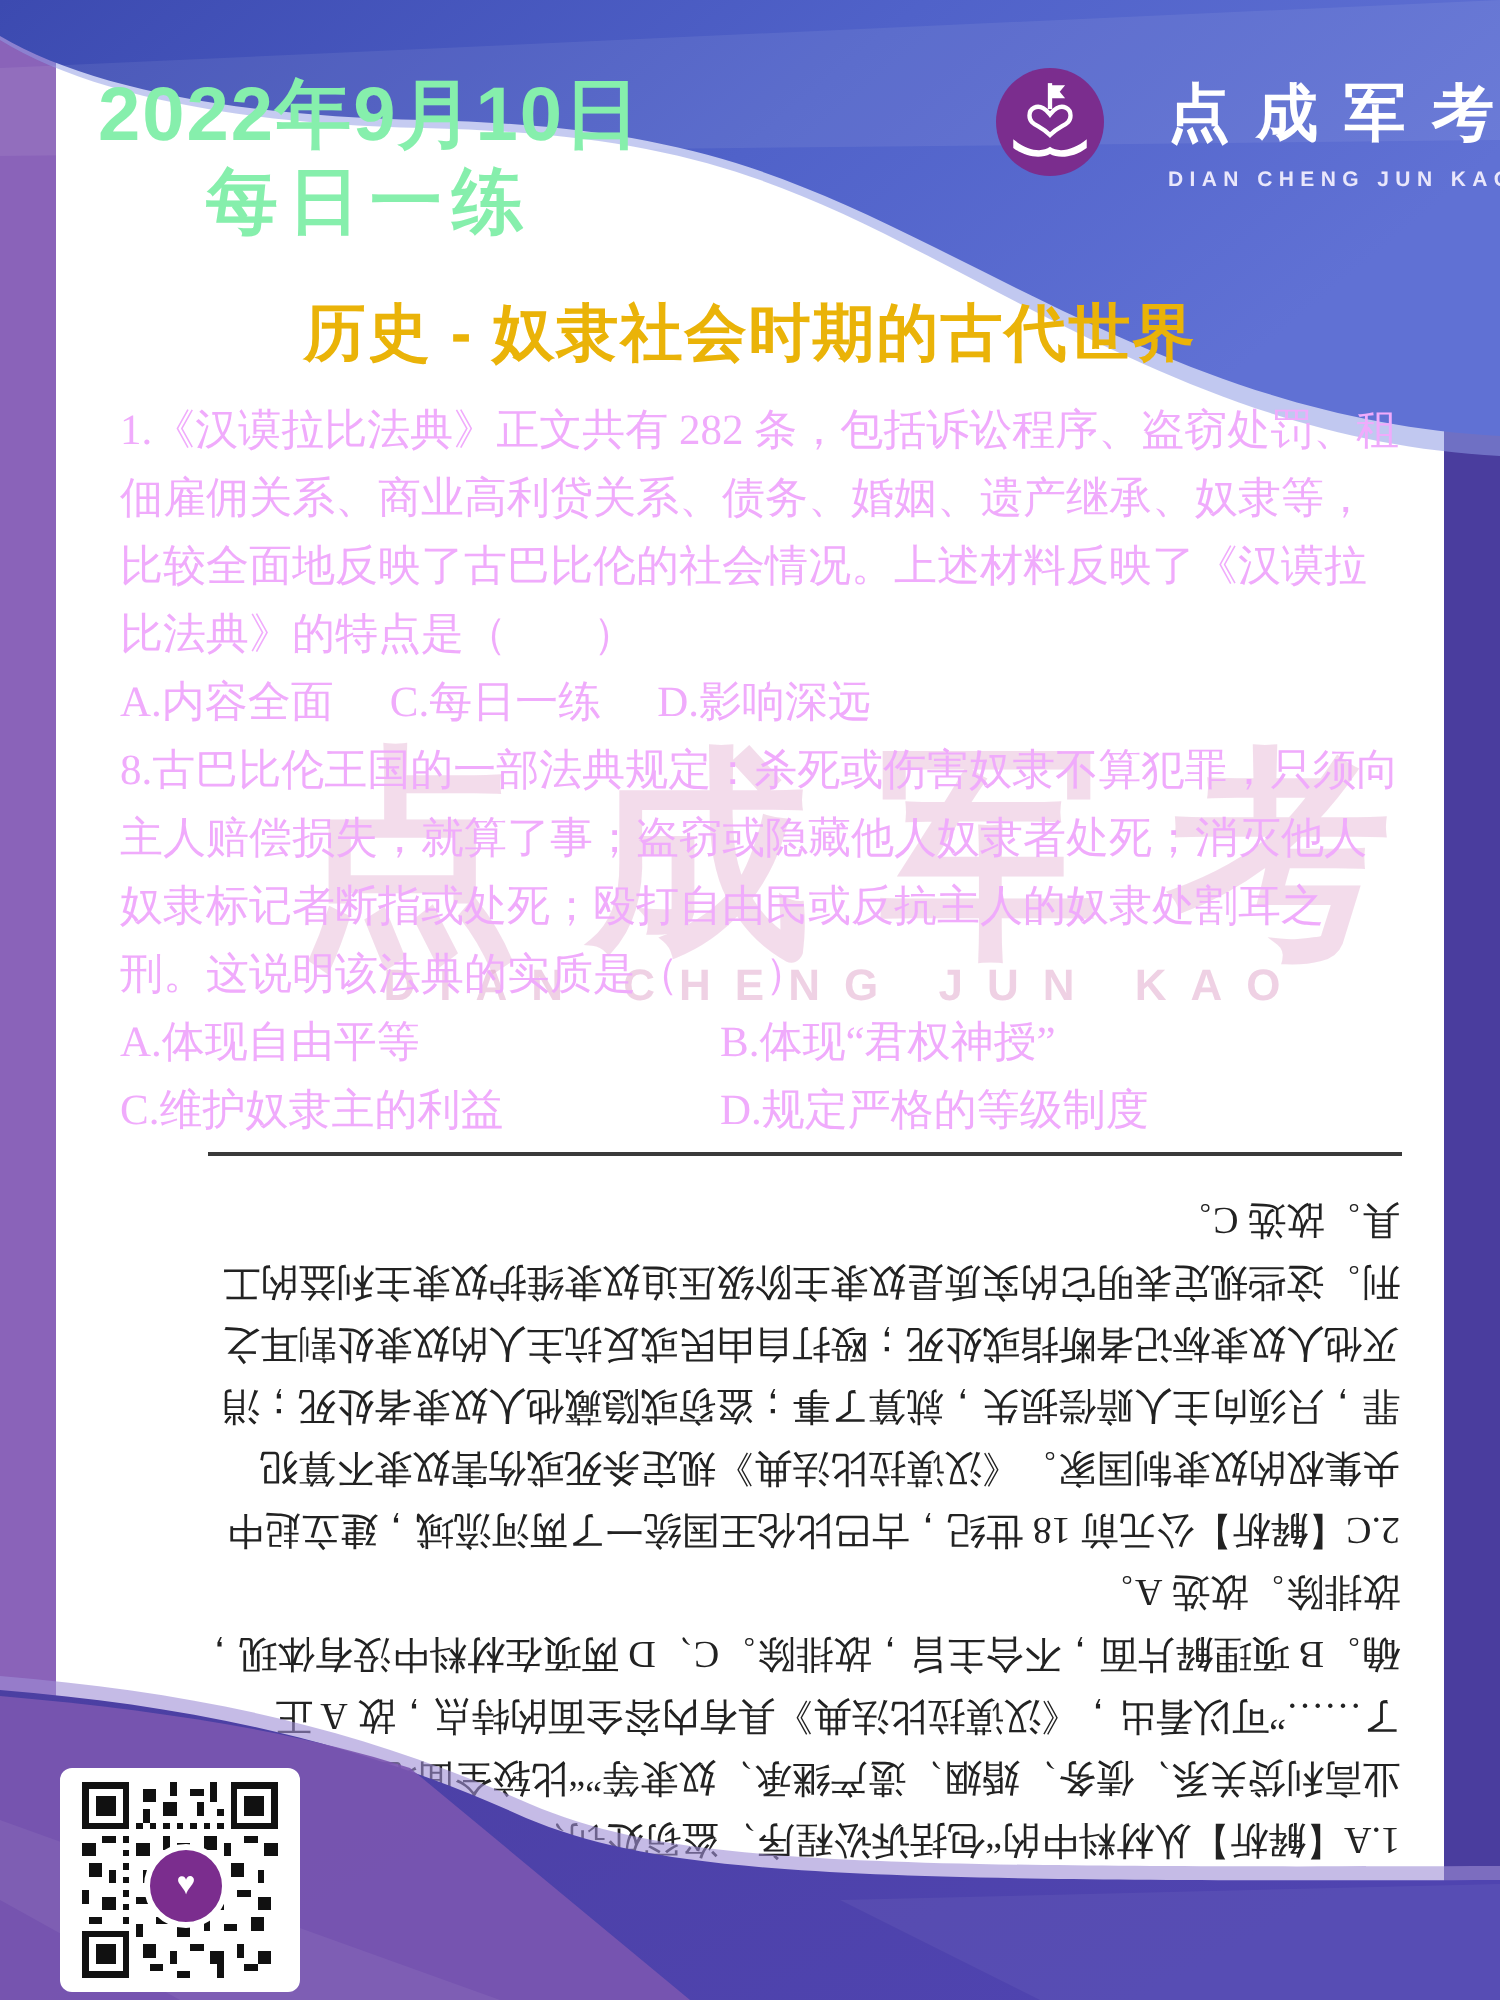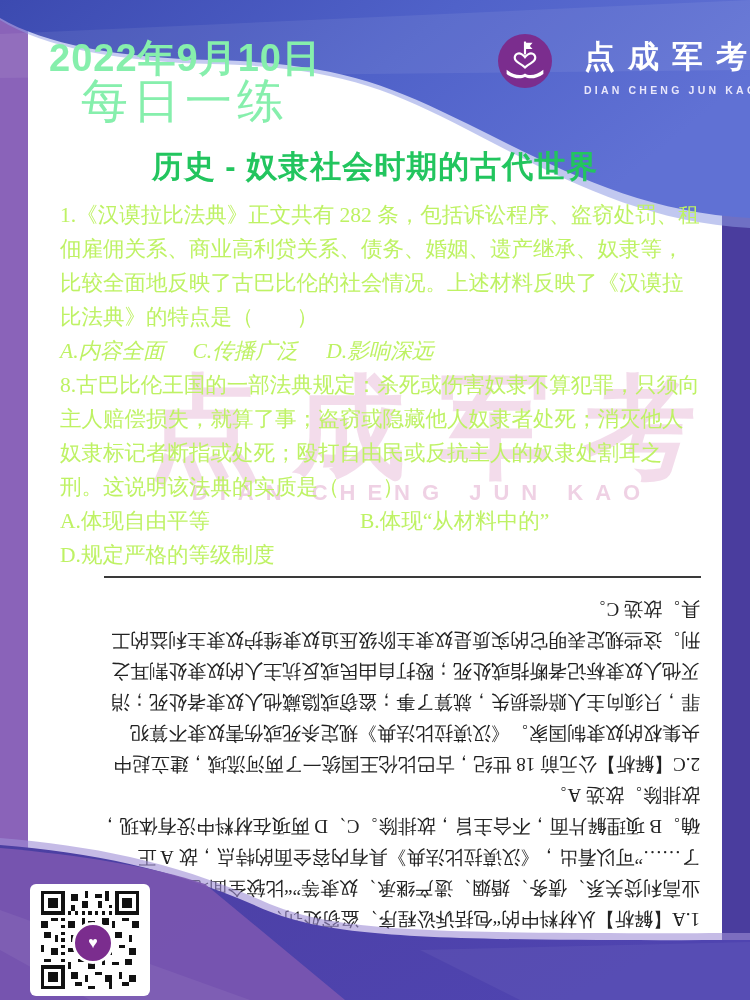--- a/index.html
+++ b/index.html
@@ -5,34 +5,34 @@
   html,body{margin:0;padding:0;background:#2f2a6b;}
   .canvas{position:relative;width:750px;height:1000px;margin:0 auto;background:#4a3d9e;overflow:hidden;
           font-family:"Liberation Sans", sans-serif;}
   .left-stripe{position:absolute;left:0;top:0;width:28px;height:1000px;background:#8a63b9;}
   .card{position:absolute;left:28px;top:15px;width:694px;height:928px;background:#ffffff;}
 
   
   .banner{position:absolute;left:0;top:0;width:750px;height:240px;pointer-events:none;}
   .date-block{position:absolute;left:40px;top:36px;width:290px;text-align:center;color:#86efac;}
   .date-line1{font-size:38px;font-weight:800;letter-spacing:1px;line-height:44px;}
-  .date-line2{font-size:47px;font-weight:400;letter-spacing:5px;line-height:42px;}
+  .date-line2{font-size:36px;font-weight:700;letter-spacing:5px;line-height:42px;}
   .brand{position:absolute;left:498px;top:34px;width:240px;height:70px;}
   .brand-badge{position:absolute;left:0;top:0;width:54px;height:54px;}
   .brand-text{position:absolute;left:86px;top:2px;color:#ffffff;}
   .brand-cn{font-size:31px;font-weight:900;letter-spacing:13px;white-space:nowrap;}
   .brand-en{font-size:10.5px;font-weight:700;letter-spacing:3.2px;margin-top:6px;color:#e9e7fb;white-space:nowrap;}
 
   
   .page-title{position:absolute;left:28px;top:146px;width:694px;text-align:center;
-              font-size:31px;font-weight:900;color:#22c55e;letter-spacing:1px;}
+              font-size:31px;font-weight:900;color:#eab308;letter-spacing:1px;}
   .content{position:absolute;left:60px;top:198px;width:642px;
-           font-family:"Liberation Serif", serif;color:#bef264;font-size:21.5px;line-height:34px;}
+           font-family:"Liberation Serif", serif;color:#f0abfc;font-size:21.5px;line-height:34px;}
   .stem{margin:0;}
-  .opt-row1{display:flex;gap:28px;flex-wrap:nowrap;font-style:italic;}
+  .opt-row1{display:flex;gap:28px;flex-wrap:nowrap;}
   .opt-grid{display:grid;grid-template-columns:300px 1fr;}
   .watermark{position:absolute;left:148px;top:372px;width:548px;pointer-events:none;}
   .wm-cn{display:flex;justify-content:space-between;font-size:112px;font-weight:800;
          color:rgba(214,140,188,0.30);line-height:112px;font-family:"Liberation Sans",sans-serif;}
   .wm-en{margin-top:-4px;text-align:center;font-size:22px;font-weight:700;letter-spacing:12px;
          color:rgba(214,140,188,0.40);}
 
   
   .divider{position:absolute;left:104px;top:576px;width:597px;height:2px;background:#3a3a3a;}
   .answers{position:absolute;left:100px;top:590px;width:600px;height:345px;
@@ -98,27 +98,28 @@
       <span>军</span>
       <span>考</span>
     </div>
     <div class="wm-en">DIAN CHENG JUN KAO</div>
   </div>
 
   <div class="content">
     <p class="stem">1.《汉谟拉比法典》正文共有 282 条，包括诉讼程序、盗窃处罚、租佃雇佣关系、商业高利贷关系、债务、婚姻、遗产继承、奴隶等，比较全面地反映了古巴比伦的社会情况。上述材料反映了《汉谟拉比法典》的特点是（　　）</p>
     <div class="opt-row1">
       <span>A.内容全面</span>
-      <span>C.传播广泛</span>
+      <span>C.每日一练</span>
       <span>D.影响深远</span>
     </div>
     <p class="stem">8.古巴比伦王国的一部法典规定：杀死或伤害奴隶不算犯罪，只须向主人赔偿损失，就算了事；盗窃或隐藏他人奴隶者处死；消灭他人奴隶标记者断指或处死；殴打自由民或反抗主人的奴隶处割耳之刑。这说明该法典的实质是（　　）</p>
     <div class="opt-grid">
       <span>A.体现自由平等</span>
-      <span>B.体现“从材料中的”</span>
+      <span>B.体现“君权神授”</span>
+      <span>C.维护奴隶主的利益</span>
       <span>D.规定严格的等级制度</span>
     </div>
   </div>
 
   <div class="divider"></div>
   <div class="answers">
     <p>1.A【解析】从材料中的“包括诉讼程序、盗窃处罚、租佃雇佣关系、商业高利贷关系、债务、婚姻、遗产继承、奴隶等”“比较全面地反映了……”可以看出，《汉谟拉比法典》具有内容全面的特点，故 A 正确。B 项理解片面，不合主旨，故排除。C、D 两项在材料中没有体现，故排除。故选 A。</p>
     <p>2.C【解析】公元前 18 世纪，古巴比伦王国统一了两河流域，建立起中央集权的奴隶制国家。《汉谟拉比法典》规定杀死或伤害奴隶不算犯罪，只须向主人赔偿损失，就算了事；盗窃或隐藏他人奴隶者处死；消灭他人奴隶标记者断指或处死；殴打自由民或反抗主人的奴隶处割耳之刑。这些规定表明它的实质是奴隶主阶级压迫奴隶维护奴隶主利益的工具。故选 C。</p>
   </div>
 

